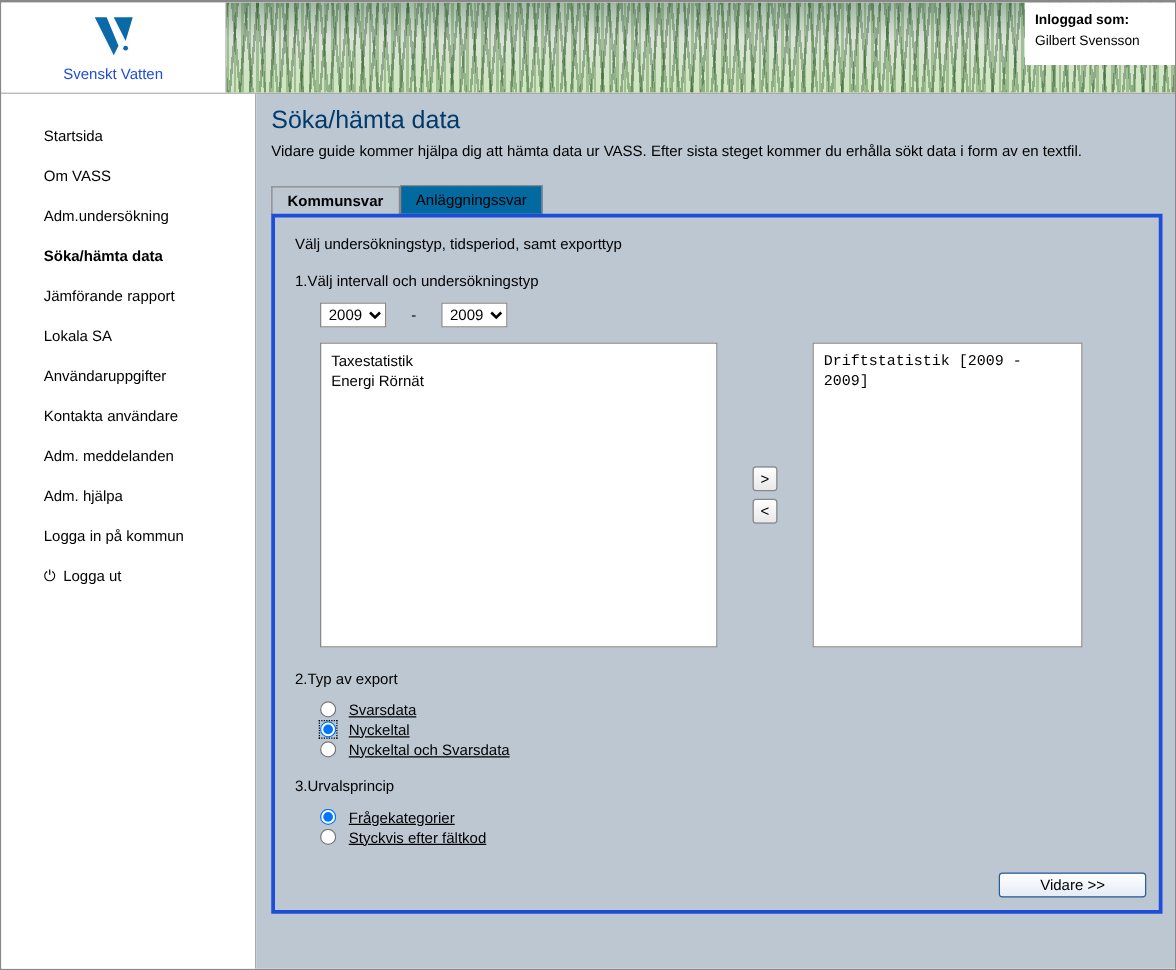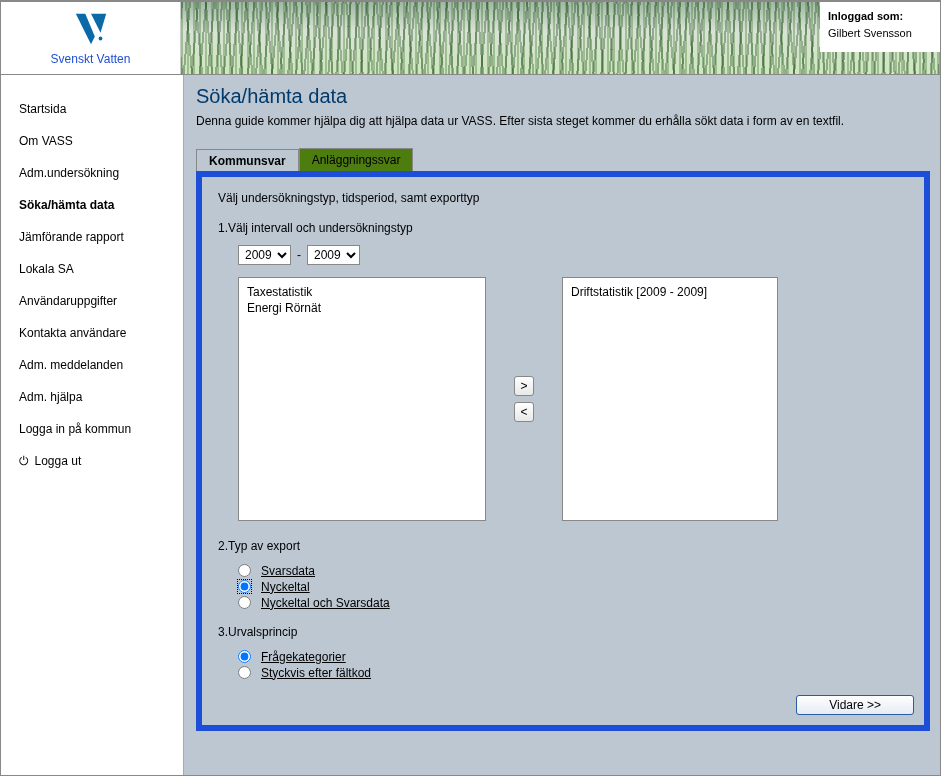--- a/index.html
+++ b/index.html
@@ -54,24 +54,24 @@
       background: #fff;
       padding: 6px 14px 6px 8px;
       font-size: 11px;
       line-height: 1.5;
       height: 50px;
       min-width: 120px;
     }
     .login-box .lbl { font-weight: bold; }
     .body-row { display: flex; flex: 1; min-height: 0; }
     .sidebar {
-      width: 183px;
+      width: 204px;
       background: #fff;
       border-right: 1px solid #aaa;
-      padding: 18px 0 0 0;
+      padding: 18px 0 0 16px;
     }
     .nav-item {
       padding: 9px 0 9px 18px;
       font-size: 12px;
       color: #000;
       cursor: pointer;
     }
     .nav-item.active { font-weight: bold; }
     .nav-item.logout::before {
       content: "⏻";
@@ -94,60 +94,60 @@
     .page-desc { font-size: 12px; margin: 0 0 18px 0; line-height: 1.3; }
     .tabs {
       display: flex;
       gap: 0;
     }
     .tab {
       border: 1px solid #888;
       border-bottom: none;
       padding: 4px 12px;
       font-size: 12px;
-      background: #4d7c0f;
+      background: #0369a1;
       cursor: pointer;
     }
     .tab.active {
       background: #bdc7d2;
       font-weight: bold;
       position: relative;
       top: 1px;
     }
     .panel {
-      border: 6px solid #1d4ed8;
+      border: 3px solid #1d4ed8;
       padding: 14px 16px 12px 16px;
       min-height: 560px;
       position: relative;
     }
     .section-title { font-size: 12px; margin-bottom: 16px; }
     .step { font-size: 12px; margin-bottom: 10px; }
-    .year-row { margin: 0 0 12px 20px; display:flex; align-items:center; gap:6px; }
+    .year-row { margin: 0 0 12px 20px; display:flex; align-items:center; gap:20px; }
     select.year {
       font-size: 12px;
       padding: 1px 2px;
       background: #fff;
       border: 1px solid #888;
     }
     .dual-list {
       display: flex;
       align-items: center;
       gap: 28px;
       margin: 0 0 18px 20px;
     }
     .listbox {
-      width: 248px;
+      width: 318px;
       height: 244px;
       background: #fff;
       border: 1px solid #888;
       padding: 6px 8px;
       font-size: 12px;
       line-height: 1.35;
     }
-    .listbox.right { width: 216px; }
+    .listbox.right { width: 216px; font-family: Liberation Mono, monospace; }
     .move-buttons { display:flex; flex-direction:column; gap:6px; }
     .move-btn {
       width: 20px; height: 20px;
       border: 1px solid #888;
       border-radius: 3px;
       background: linear-gradient(#fff,#e8e8e8);
       font-size: 12px;
       line-height: 16px;
       text-align: center;
       cursor: pointer;
@@ -202,21 +202,21 @@
       <div class="nav-item">Användaruppgifter</div>
       <div class="nav-item">Kontakta användare</div>
       <div class="nav-item">Adm. meddelanden</div>
       <div class="nav-item">Adm. hjälpa</div>
       <div class="nav-item">Logga in på kommun</div>
       <div class="nav-item logout">Logga ut</div>
     </div>
 
     <div class="main">
       <h1 class="page-title">Söka/hämta data</h1>
-      <p class="page-desc">Denna guide kommer hjälpa dig att hjälpa data ur VASS. Efter sista steget kommer du erhålla sökt data i form av en textfil.</p>
+      <p class="page-desc">Vidare guide kommer hjälpa dig att hämta data ur VASS. Efter sista steget kommer du erhålla sökt data i form av en textfil.</p>
 
       <div class="tabs">
         <div class="tab active">Kommunsvar</div>
         <div class="tab">Anläggningssvar</div>
       </div>
 
       <div class="panel">
         <div class="section-title">Välj undersökningstyp, tidsperiod, samt exporttyp</div>
 
         <div class="step">1.Välj intervall och undersökningstyp</div>

